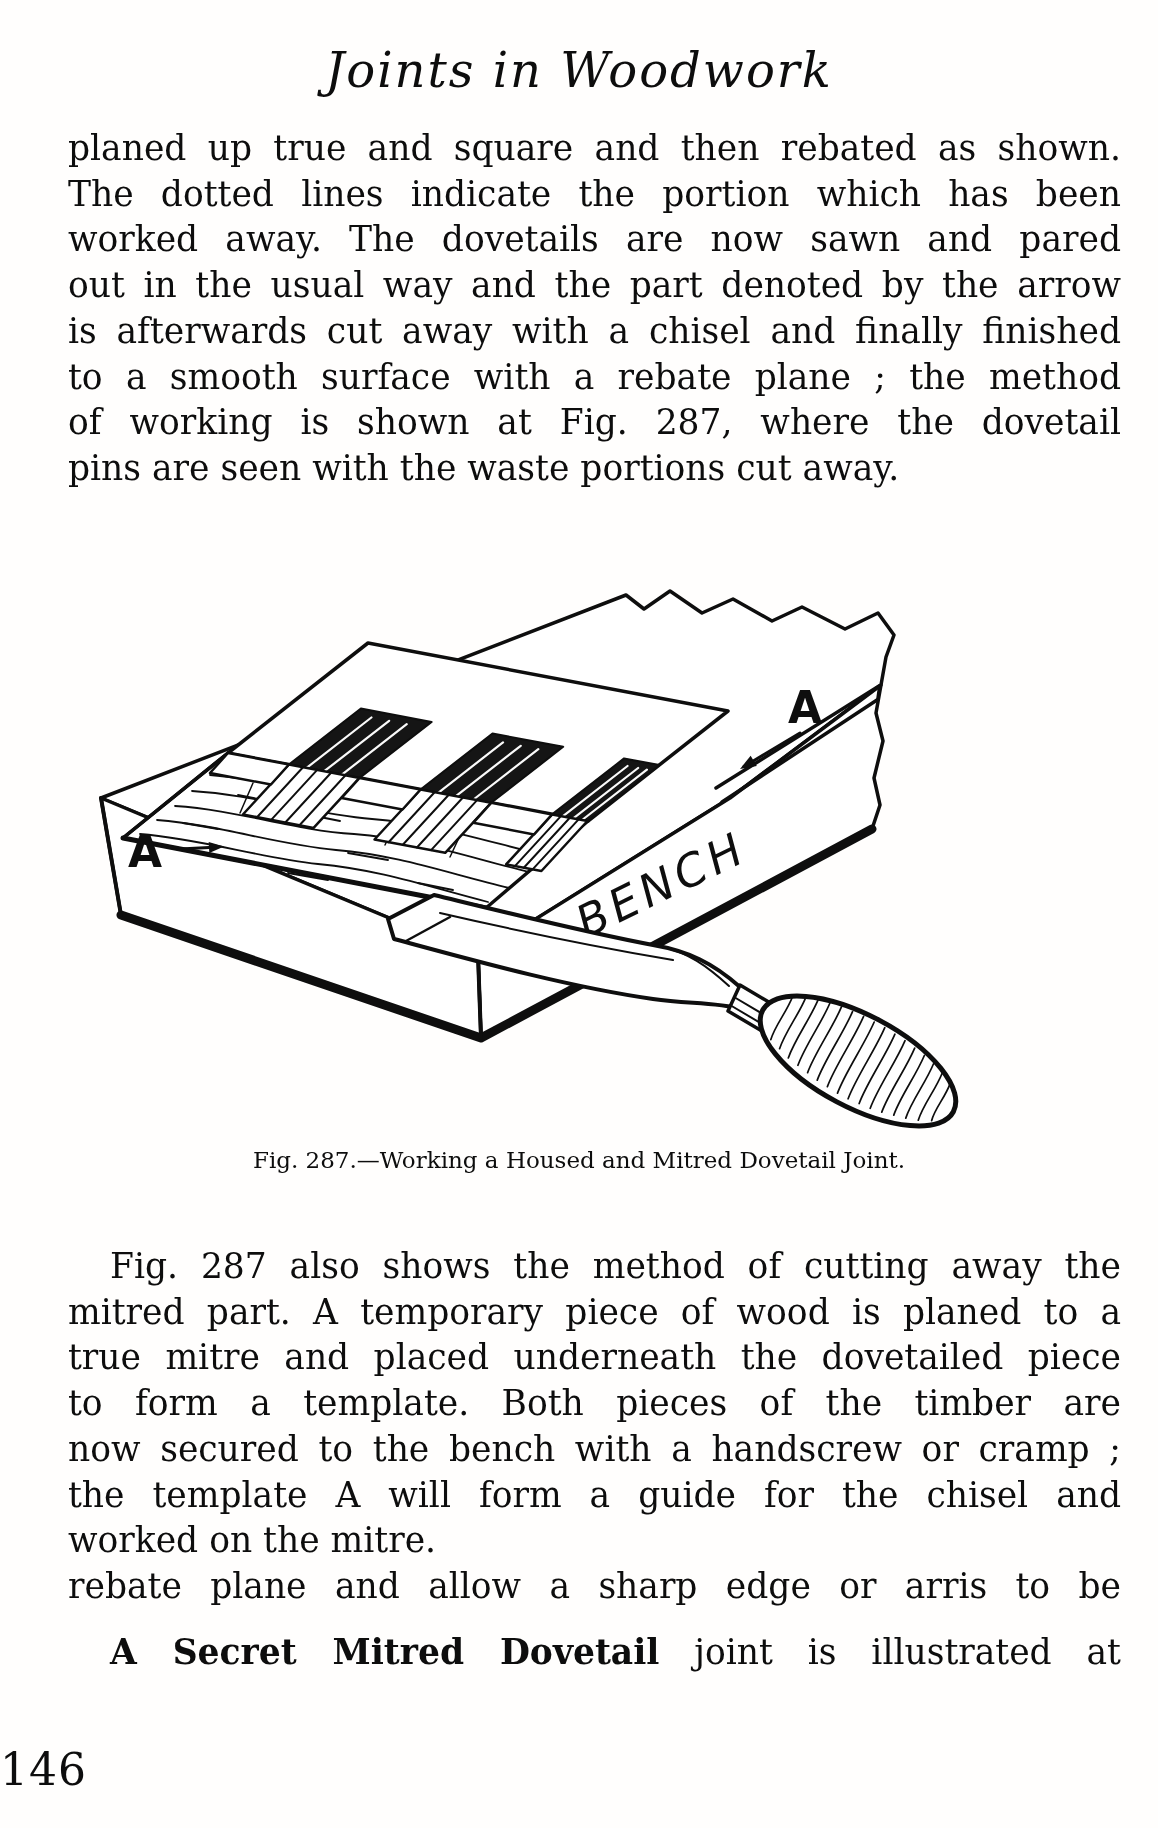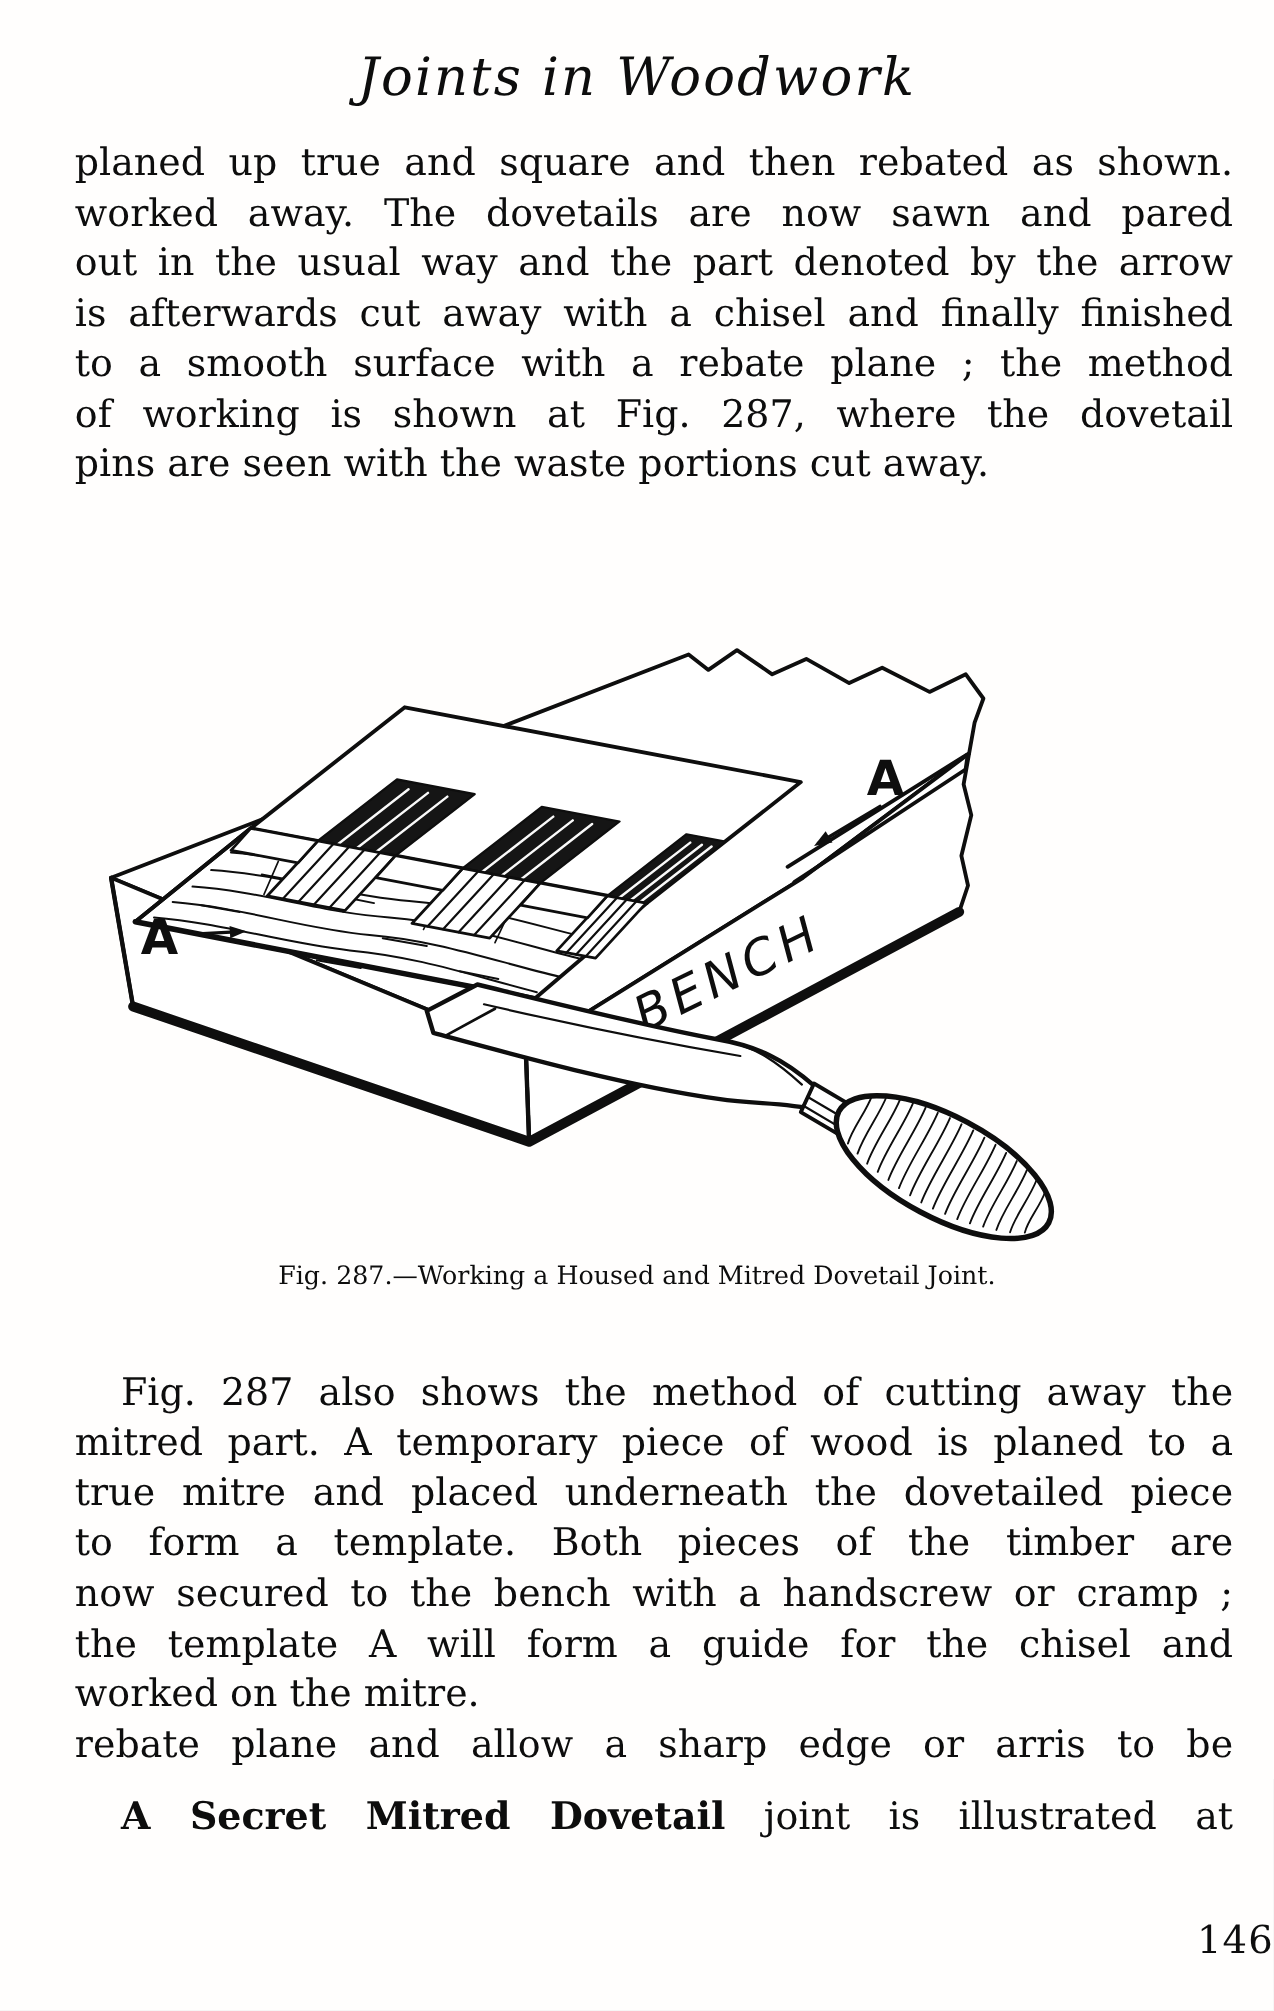--- a/index.html
+++ b/index.html
@@ -42,22 +42,22 @@
   .figure{
     position:absolute;left:88px;top:583px;width:985px;height:560px;
   }
   .caption{
     position:absolute;top:1147px;left:0;width:100%;
     text-align:center;
     font-size:23px;
   }
   .pageno{
     position:absolute;top:1744px;left:0;width:100%;
-    text-align:right;
-    font-size:35px;
+    text-align:left;
+    font-size:44px;
     letter-spacing:1px;
   }
   svg text.figlabel{
     font-family:"DejaVu Sans", sans-serif;
     font-weight:bold;
     font-size:44px;
     fill:#0e0e0e;
     stroke:none;
   }
   svg text.benchword{
@@ -71,20 +71,21 @@
 </style>
 </head>
 <body>
 
 <div class="page">
 
   <div class="title">Joints in Woodwork</div>
 
   <div class="para p1">
     <div class="bline">planed up true and square and then rebated as shown.</div>
+    <div class="bline">The dotted lines indicate the portion which has been</div>
     <div class="bline">worked away. The dovetails are now sawn and pared</div>
     <div class="bline">out in the usual way and the part denoted by the arrow</div>
     <div class="bline">is afterwards cut away with a chisel and finally finished</div>
     <div class="bline">to a smooth surface with a rebate plane ; the method</div>
     <div class="bline">of working is shown at Fig. 287, where the dovetail</div>
     <div class="bline noj">pins are seen with the waste portions cut away.</div>
   </div>
 
   <div class="figure">
     <svg viewBox="0 0 985 560" width="985" height="560">

